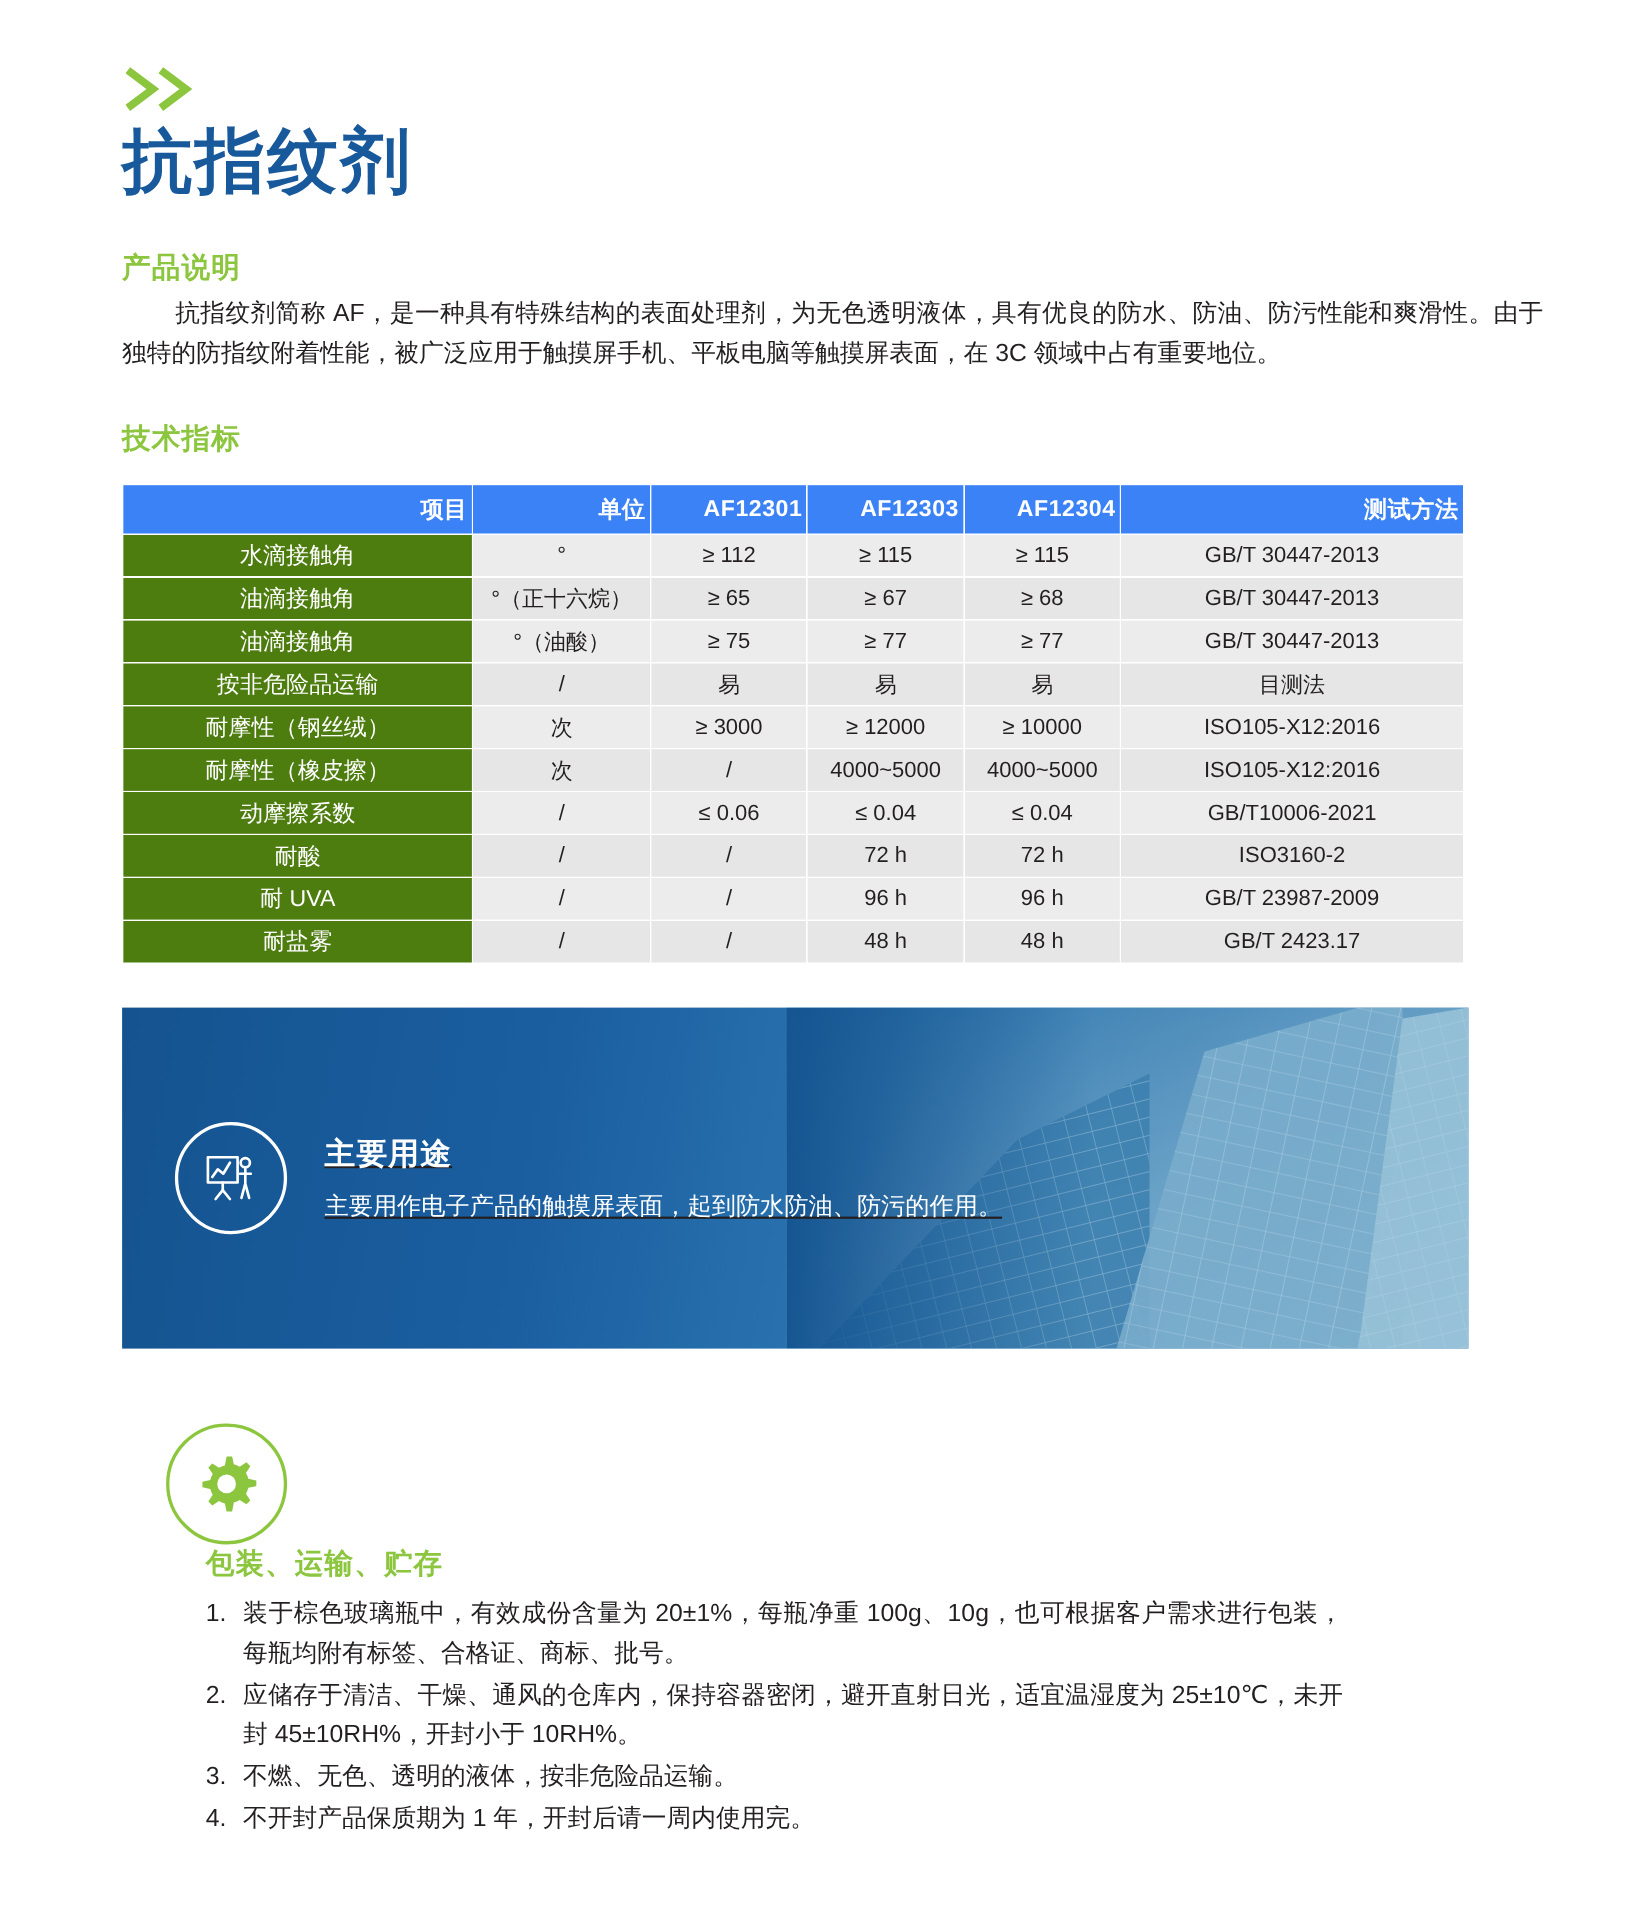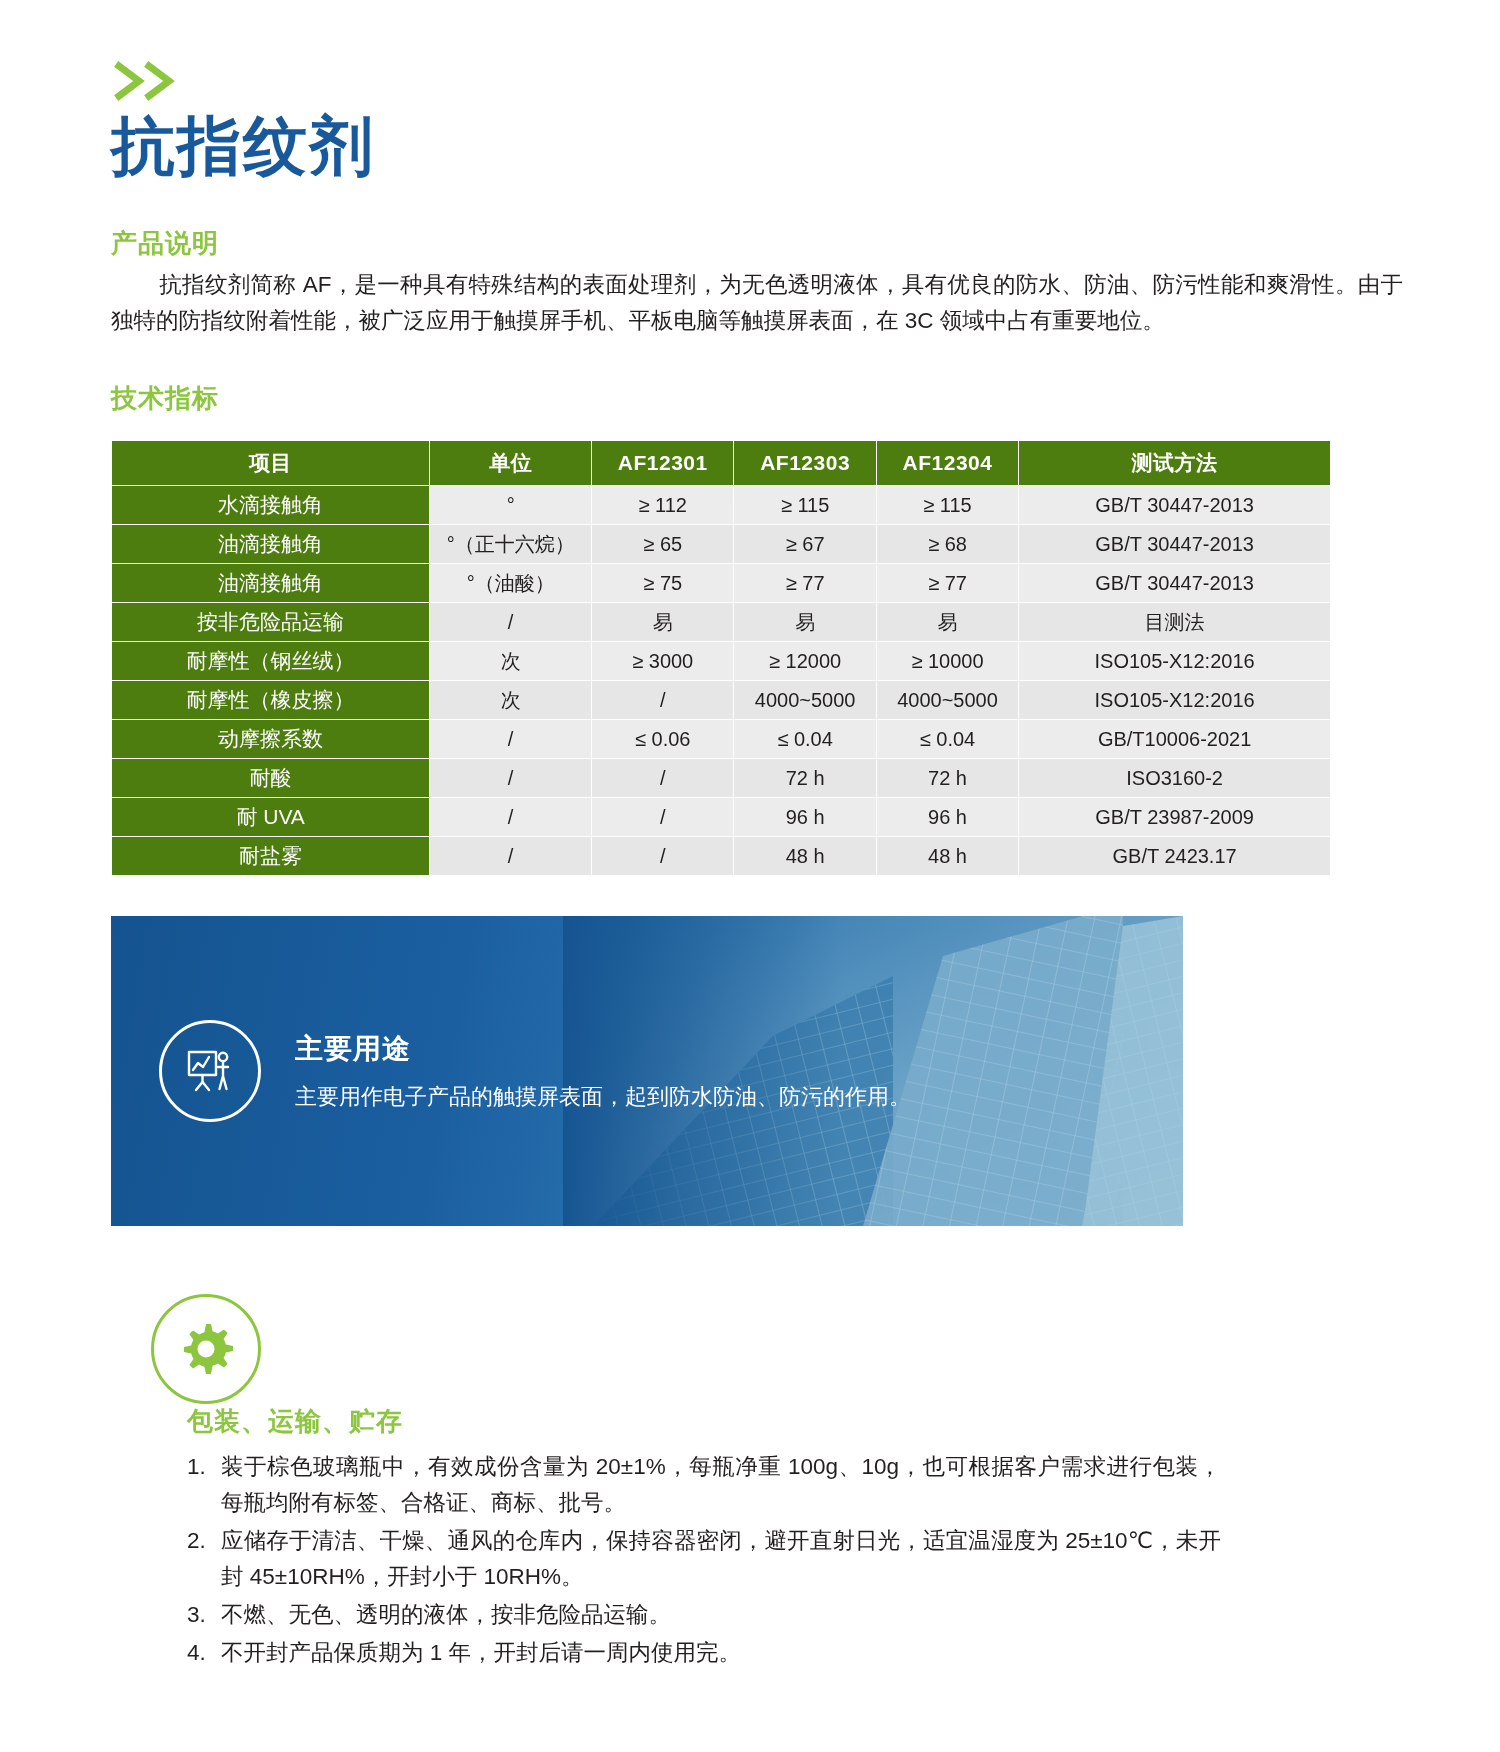--- a/index.html
+++ b/index.html
@@ -68,26 +68,27 @@
   }
   table.spec th, table.spec td {
     border: 1px solid #ffffff;
     text-align: center;
     height: 38px;
     padding: 0 4px;
     overflow: hidden;
     white-space: nowrap;
   }
   table.spec thead th {
-    background: #4d7c0f;
+    background: #3b82f6;
     color: #ffffff;
     font-weight: bold;
     font-size: 21px;
     height: 44px;
     letter-spacing: .5px;
+    text-align: right;
   }
   table.spec tbody td.rowhead {
     background: #4d7c0f;
     color: #ffffff;
     font-size: 21px;
     font-weight: normal;
   }
   table.spec tbody td.val {
     background: #ececec;
     color: #231f20;
@@ -96,24 +97,25 @@
   table.spec tbody tr:nth-child(even) td.val { background: #e6e6e6; }
   .col-item { width: 295px; }
   .col-unit { width: 150px; }
   .col-sku  { width: 132px; }
   .col-test { width: 289px; }
 
   
   .banner {
     position: relative;
     margin-top: 40px;
-    width: 1072px;
+    width: 1224px;
     height: 310px;
     overflow: hidden;
     background: linear-gradient(100deg,#14538f 0%, #1b5fa1 32%, #2f7ab4 60%, #5a9cc6 100%);
+    text-decoration: underline;
   }
   .banner .glass {
     position: absolute;
     right: 0; top: 0; bottom: 0;
     width: 620px;
     opacity: .9;
   }
   .banner-inner {
     position: relative;
     display: flex;

